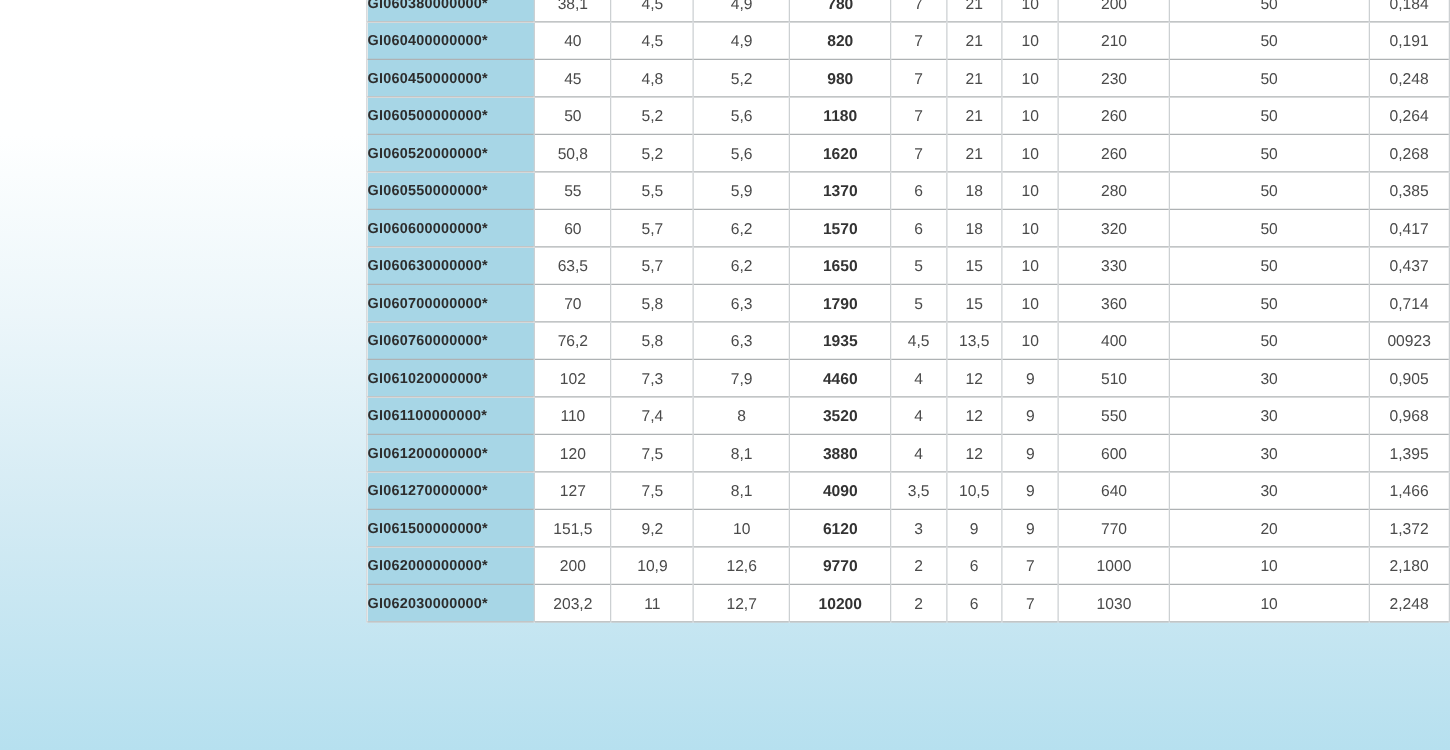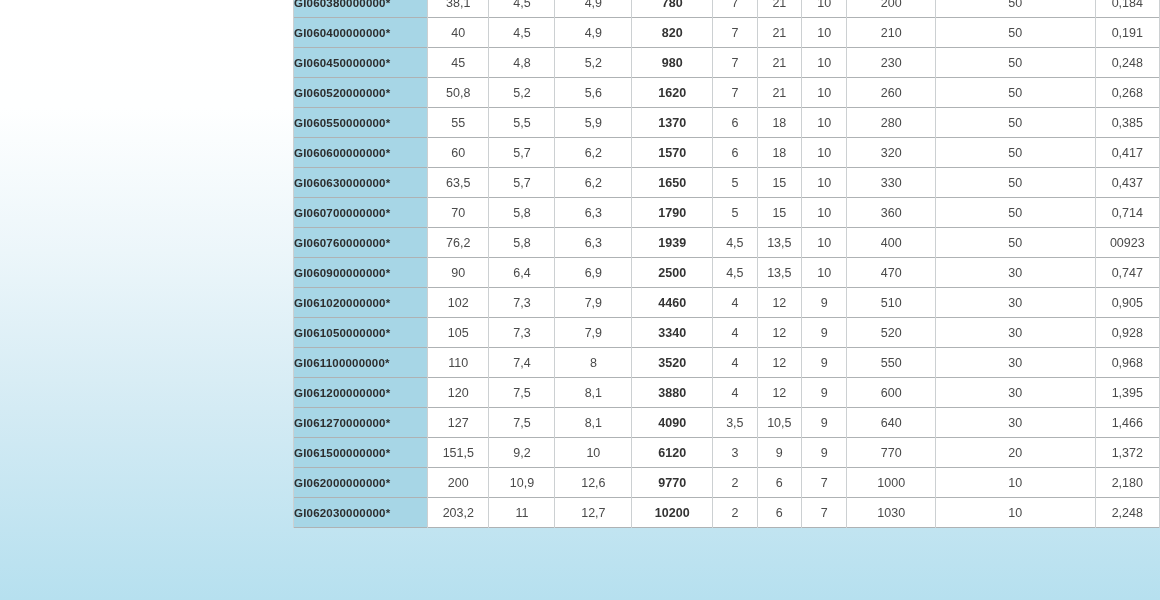--- a/index.html
+++ b/index.html
@@ -121,20 +121,33 @@
           <td class="num">5,2</td>
           <td class="num bold">980</td>
           <td class="num">7</td>
           <td class="num">21</td>
           <td class="num">10</td>
           <td class="num">230</td>
           <td class="num">50</td>
           <td class="num">0,248</td>
         </tr>
         <tr>
+          <td class="code">GI060500000000*</td>
+          <td class="num">50</td>
+          <td class="num">5,2</td>
+          <td class="num">5,6</td>
+          <td class="num bold">1180</td>
+          <td class="num">7</td>
+          <td class="num">21</td>
+          <td class="num">10</td>
+          <td class="num">260</td>
+          <td class="num">50</td>
+          <td class="num">0,264</td>
+        </tr>
+        <tr>
           <td class="code">GI060520000000*</td>
           <td class="num">50,8</td>
           <td class="num">5,2</td>
           <td class="num">5,6</td>
           <td class="num bold">1620</td>
           <td class="num">7</td>
           <td class="num">21</td>
           <td class="num">10</td>
           <td class="num">260</td>
           <td class="num">50</td>
@@ -190,68 +203,42 @@
           <td class="num">10</td>
           <td class="num">360</td>
           <td class="num">50</td>
           <td class="num">0,714</td>
         </tr>
         <tr>
           <td class="code">GI060760000000*</td>
           <td class="num">76,2</td>
           <td class="num">5,8</td>
           <td class="num">6,3</td>
-          <td class="num bold">1939</td>
+          <td class="num bold">1935</td>
           <td class="num">4,5</td>
           <td class="num">13,5</td>
           <td class="num">10</td>
           <td class="num">400</td>
           <td class="num">50</td>
           <td class="num">00923</td>
-        </tr>
-        <tr>
-          <td class="code">GI060900000000*</td>
-          <td class="num">90</td>
-          <td class="num">6,4</td>
-          <td class="num">6,9</td>
-          <td class="num bold">2500</td>
-          <td class="num">4,5</td>
-          <td class="num">13,5</td>
-          <td class="num">10</td>
-          <td class="num">470</td>
-          <td class="num">30</td>
-          <td class="num">0,747</td>
         </tr>
         <tr>
           <td class="code">GI061020000000*</td>
           <td class="num">102</td>
           <td class="num">7,3</td>
           <td class="num">7,9</td>
           <td class="num bold">4460</td>
           <td class="num">4</td>
           <td class="num">12</td>
           <td class="num">9</td>
           <td class="num">510</td>
           <td class="num">30</td>
           <td class="num">0,905</td>
         </tr>
         <tr>
-          <td class="code">GI061050000000*</td>
-          <td class="num">105</td>
-          <td class="num">7,3</td>
-          <td class="num">7,9</td>
-          <td class="num bold">3340</td>
-          <td class="num">4</td>
-          <td class="num">12</td>
-          <td class="num">9</td>
-          <td class="num">520</td>
-          <td class="num">30</td>
-          <td class="num">0,928</td>
-        </tr>
-        <tr>
           <td class="code">GI061100000000*</td>
           <td class="num">110</td>
           <td class="num">7,4</td>
           <td class="num">8</td>
           <td class="num bold">3520</td>
           <td class="num">4</td>
           <td class="num">12</td>
           <td class="num">9</td>
           <td class="num">550</td>
           <td class="num">30</td>

